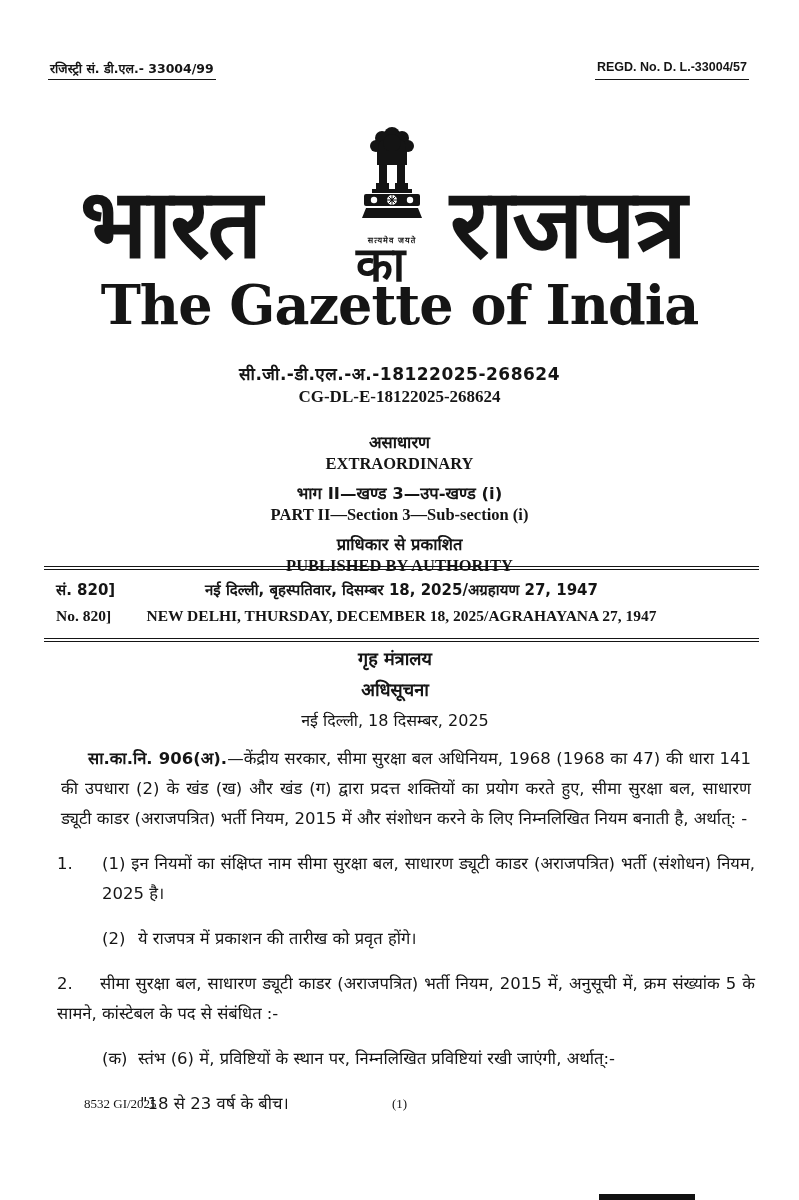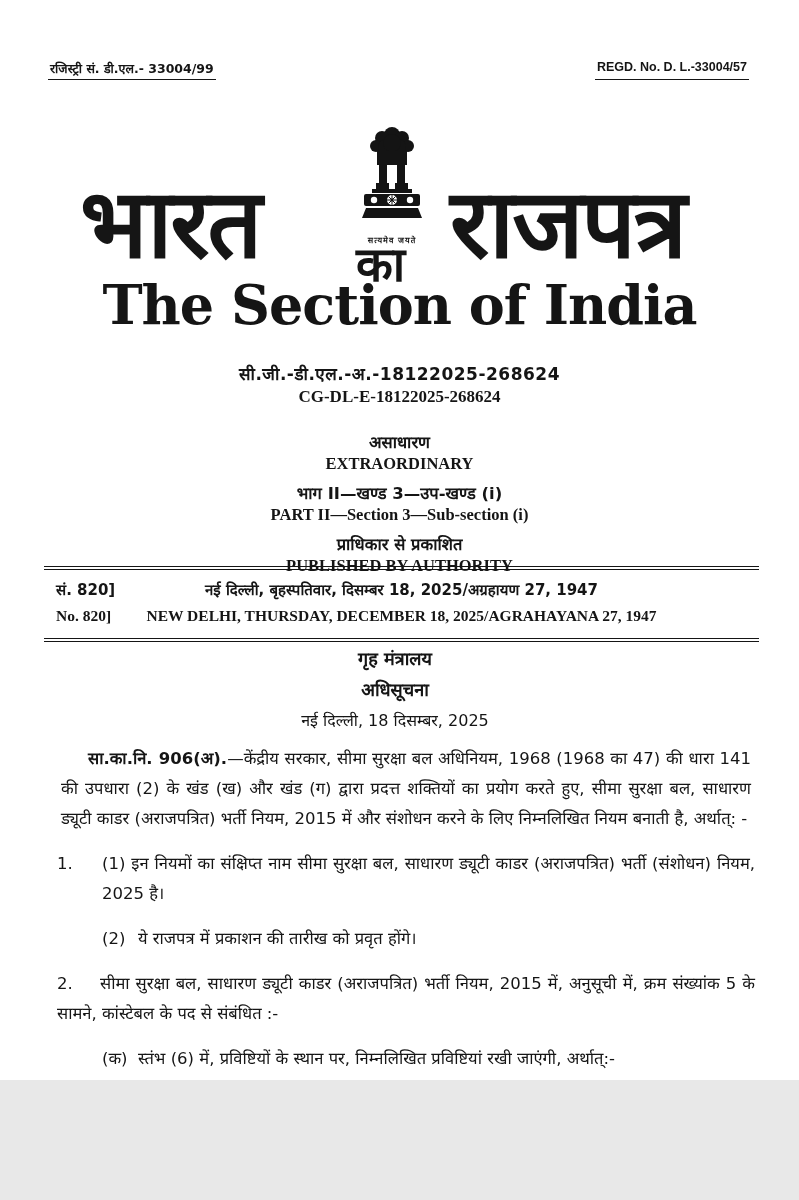--- a/index.html
+++ b/index.html
@@ -1,18 +1,18 @@
 <!DOCTYPE html>
 <html><head>
 <meta charset="utf-8">
 <style>
   html,body{margin:0;padding:0;background:#e8e8e8;}
   .page{
     position:relative;
-    width:799px;height:1080px;
+    width:799px;height:1200px;
     margin:0 auto;
     background:#ffffff;
     color:#151515;
     font-family:"DejaVu Sans",sans-serif;
     overflow:hidden;
   }
   .serif{font-family:"Liberation Serif","DejaVu Serif",serif;}
 
   
   .regd-row{position:absolute;top:60px;left:48px;right:50px;display:flex;justify-content:space-between;}
@@ -113,21 +113,21 @@
         <line x1="35.5" y1="71.5" x2="28.5" y2="78.5"></line>
       </g>
       <circle cx="14" cy="75" r="3.2" fill="#ffffff"></circle>
       <circle cx="50" cy="75" r="3.2" fill="#ffffff"></circle>
       <circle cx="32" cy="75" r="1.4" fill="#141414"></circle>
     </svg>
 
     <div class="motto">सत्यमेव जयते</div>
     <span class="mast-ka">का</span>
     <span class="mast-hi right">राजपत्र</span>
-    <div class="mast-en">The Section of India</div>
+    <div class="mast-en">The Gazette of India</div>
   </div>
 
   <div class="codes">
     <div class="code-hi">सी.जी.-डी.एल.-अ.-18122025-268624</div>
     <div class="code-en serif">CG-DL-E-18122025-268624</div>
   </div>
 
   <div class="issue-head">
     <div class="ih-hi">असाधारण</div>
     <div class="ih-en serif">EXTRAORDINARY</div>

